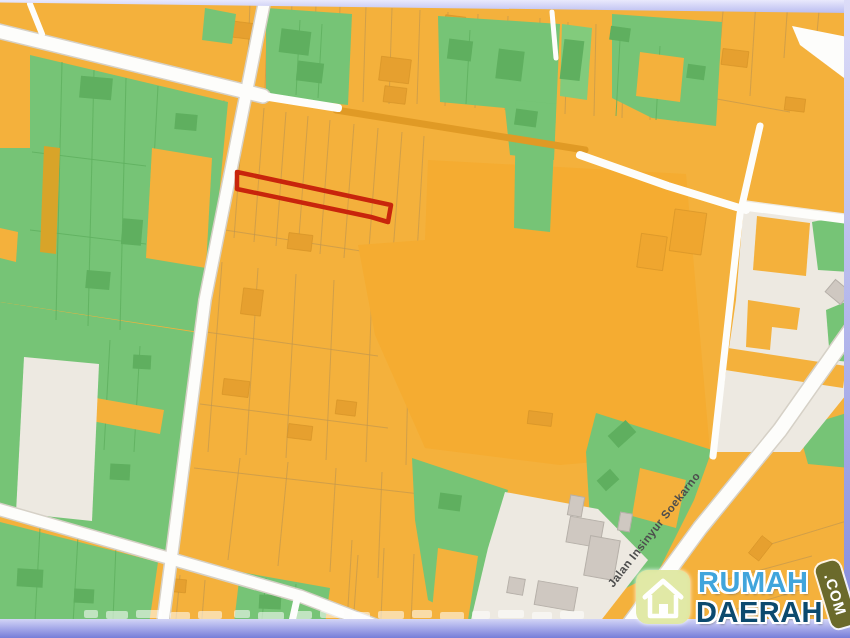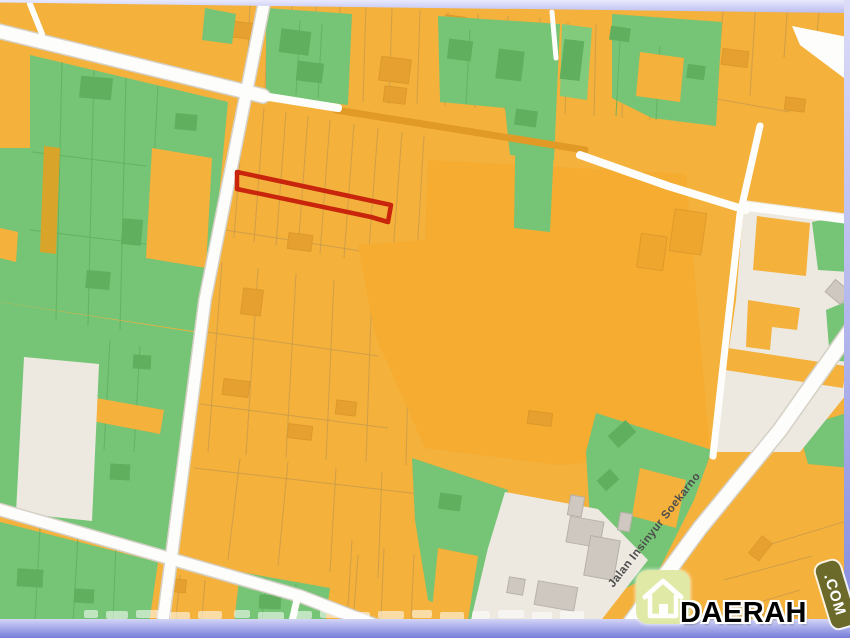--- a/index.html
+++ b/index.html
@@ -38,21 +38,21 @@
   .frame-bottom{left:0;bottom:0;width:850px;height:19px;
      background:linear-gradient(180deg,#d3d5f6 0%,#a9adea 45%,#767ed8 100%);}
 
   
   .watermark{position:absolute;z-index:6;left:630px;top:560px;width:220px;height:78px;}
   .wm-house{position:absolute;left:4px;top:6px;filter:drop-shadow(0 0 2px #ffffff);}
   .wm-word{position:absolute;font-weight:bold;font-size:29px;letter-spacing:.5px;line-height:1;
      text-shadow:-2px -2px 0 #fff,2px -2px 0 #fff,-2px 2px 0 #fff,2px 2px 0 #fff,
                  0 -2px 0 #fff,0 2px 0 #fff,-2px 0 0 #fff,2px 0 0 #fff,2px 3px 2px rgba(90,90,90,.45);}
   .wm-rumah{left:68px;top:8px;color:#41a5dc;}
-  .wm-daerah{left:50px;top:38px;color:#000000;}
+  .wm-daerah{left:66px;top:38px;color:#0c4a6e;}
   .wm-badge{position:absolute;left:172px;top:22px;background:#6b6a2b;color:#ffffff;
      font-weight:bold;font-size:15px;letter-spacing:1px;padding:4px 12px;border-radius:8px;
      transform:rotate(73deg);transform-origin:50% 50%;
      box-shadow:0 0 0 2px rgba(255,255,255,.85);}
 </style>
 </head>
 <body>
 
 <div class="stage">
 
@@ -221,20 +221,21 @@
     </g>
   </svg>
 
   <div class="watermark">
     <svg class="wm-house" width="58" height="62" viewBox="0 0 58 62">
       <rect x="2" y="4" width="54" height="54" rx="12" opacity="0.93" fill="#dfe7a0"></rect>
       <path d="M11,31 L29,15 L47,31" fill="none" stroke="#ffffff" stroke-width="5" stroke-linecap="round" stroke-linejoin="round"></path>
       <path d="M16,29 L16,50 L42,50 L42,29" fill="none" stroke="#ffffff" stroke-width="4.5" stroke-linejoin="round"></path>
       <rect x="25" y="38" width="9" height="12" fill="#ffffff"></rect>
     </svg>
+    <div class="wm-word wm-rumah">RUMAH</div>
     <div class="wm-word wm-daerah">DAERAH</div>
     <div class="wm-badge">.COM</div>
   </div>
 
   <div class="frame frame-top"></div>
   <div class="frame frame-right"></div>
   <div class="frame frame-bottom"></div>
 
 </div>
 

